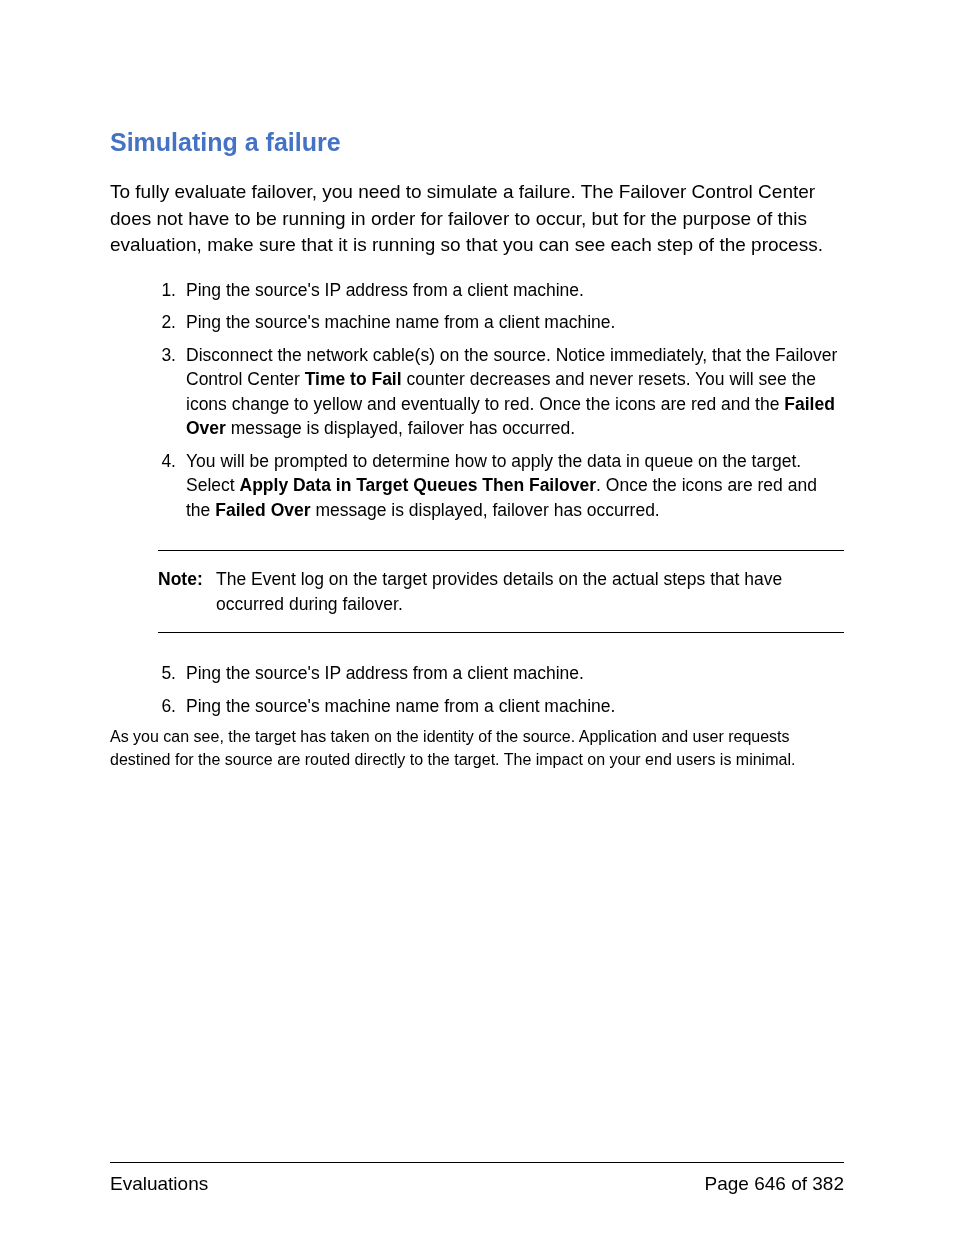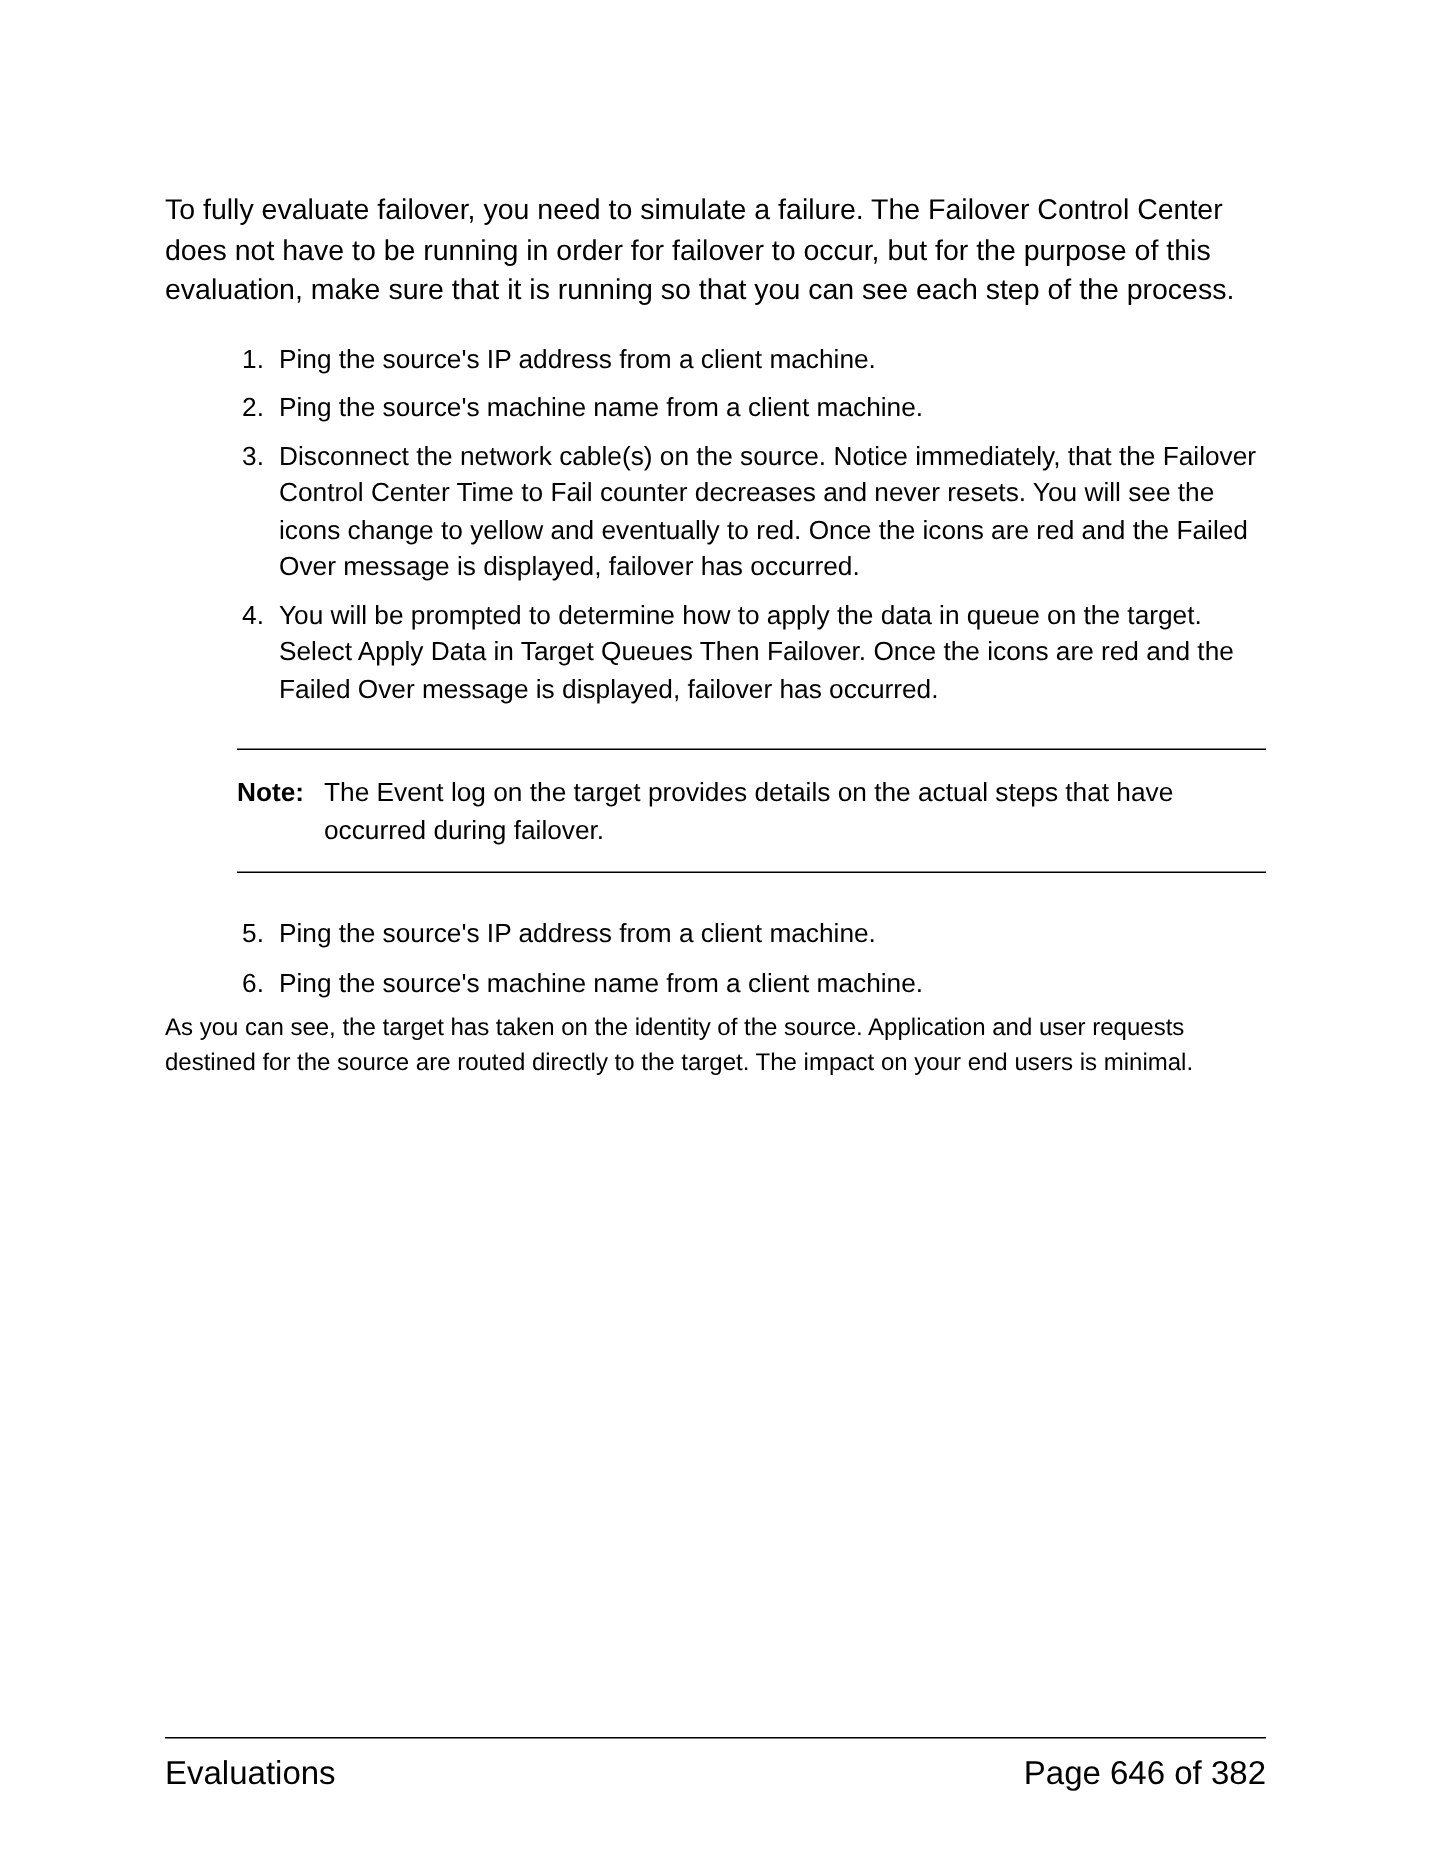--- a/index.html
+++ b/index.html
@@ -41,21 +41,21 @@
     }
     .list-num {
       min-width: 28px;
       text-align: right;
       padding-right: 10px;
     }
     .list-text {
       flex: 1;
     }
     .bold {
-      font-weight: normal;
+      font-weight: bold;
     }
     .note-block {
       margin: 28px 0 28px 48px;
       border-top: 1.5px solid #000;
       border-bottom: 1.5px solid #000;
       padding: 16px 0;
       font-size: 17.5px;
       line-height: 1.4;
     }
     .note-row {
@@ -76,27 +76,28 @@
     }
     .footer {
       position: absolute;
       bottom: 40px;
       left: 110px;
       right: 110px;
       border-top: 1.5px solid #000;
       padding-top: 10px;
       display: flex;
       justify-content: space-between;
-      font-size: 22px;
+      font-size: 19px;
     }
   </style>
 </head>
 <body>
 
 <div class="page">
+  <h1 class="heading">Simulating a failure</h1>
 
   <p class="intro">To fully evaluate failover, you need to simulate a failure. The Failover Control Center does not have to be running in order for failover to occur, but for the purpose of this evaluation, make sure that it is running so that you can see each step of the process.</p>
 
   <div class="list">
     <div class="list-item">
       <span class="list-num">1.</span>
       <span class="list-text">Ping the source's IP address from a client machine.</span>
     </div>
     <div class="list-item">
       <span class="list-num">2.</span>

